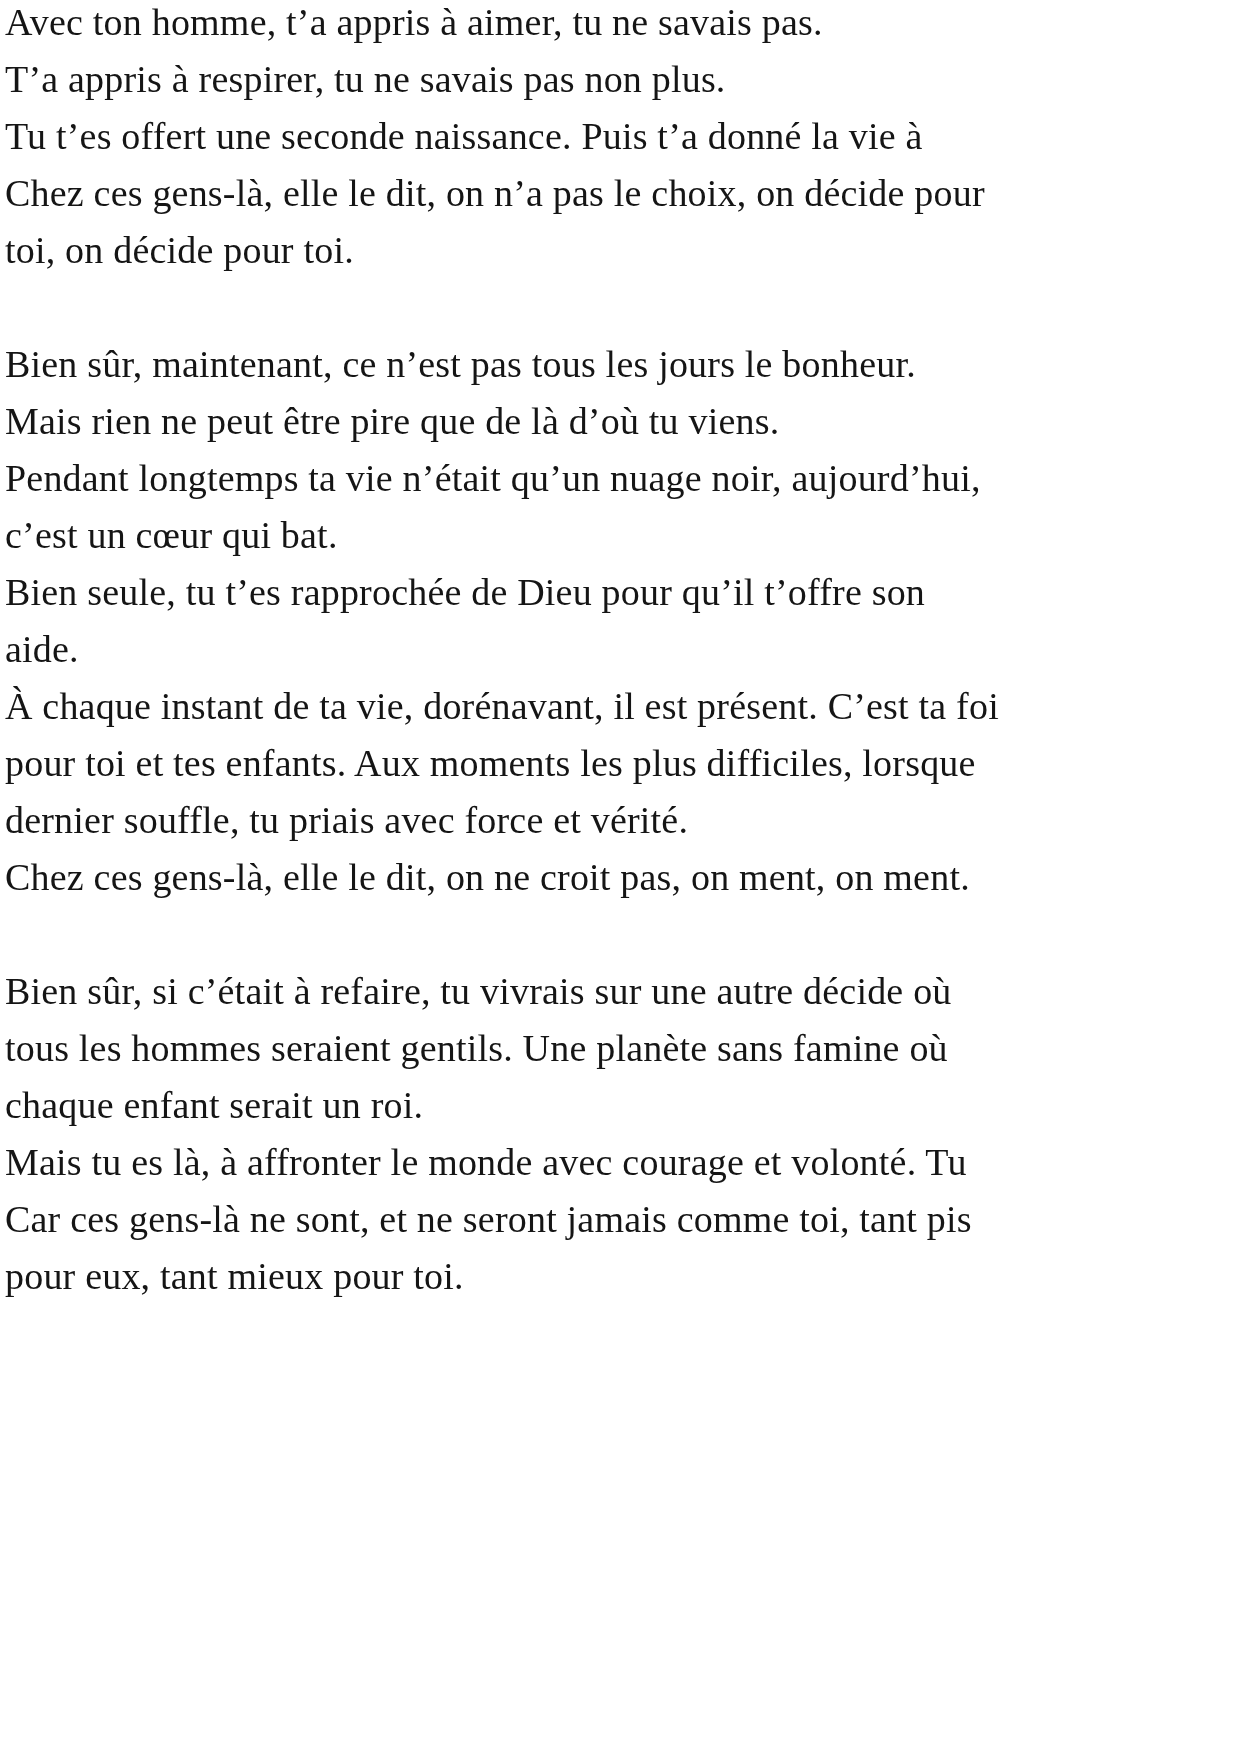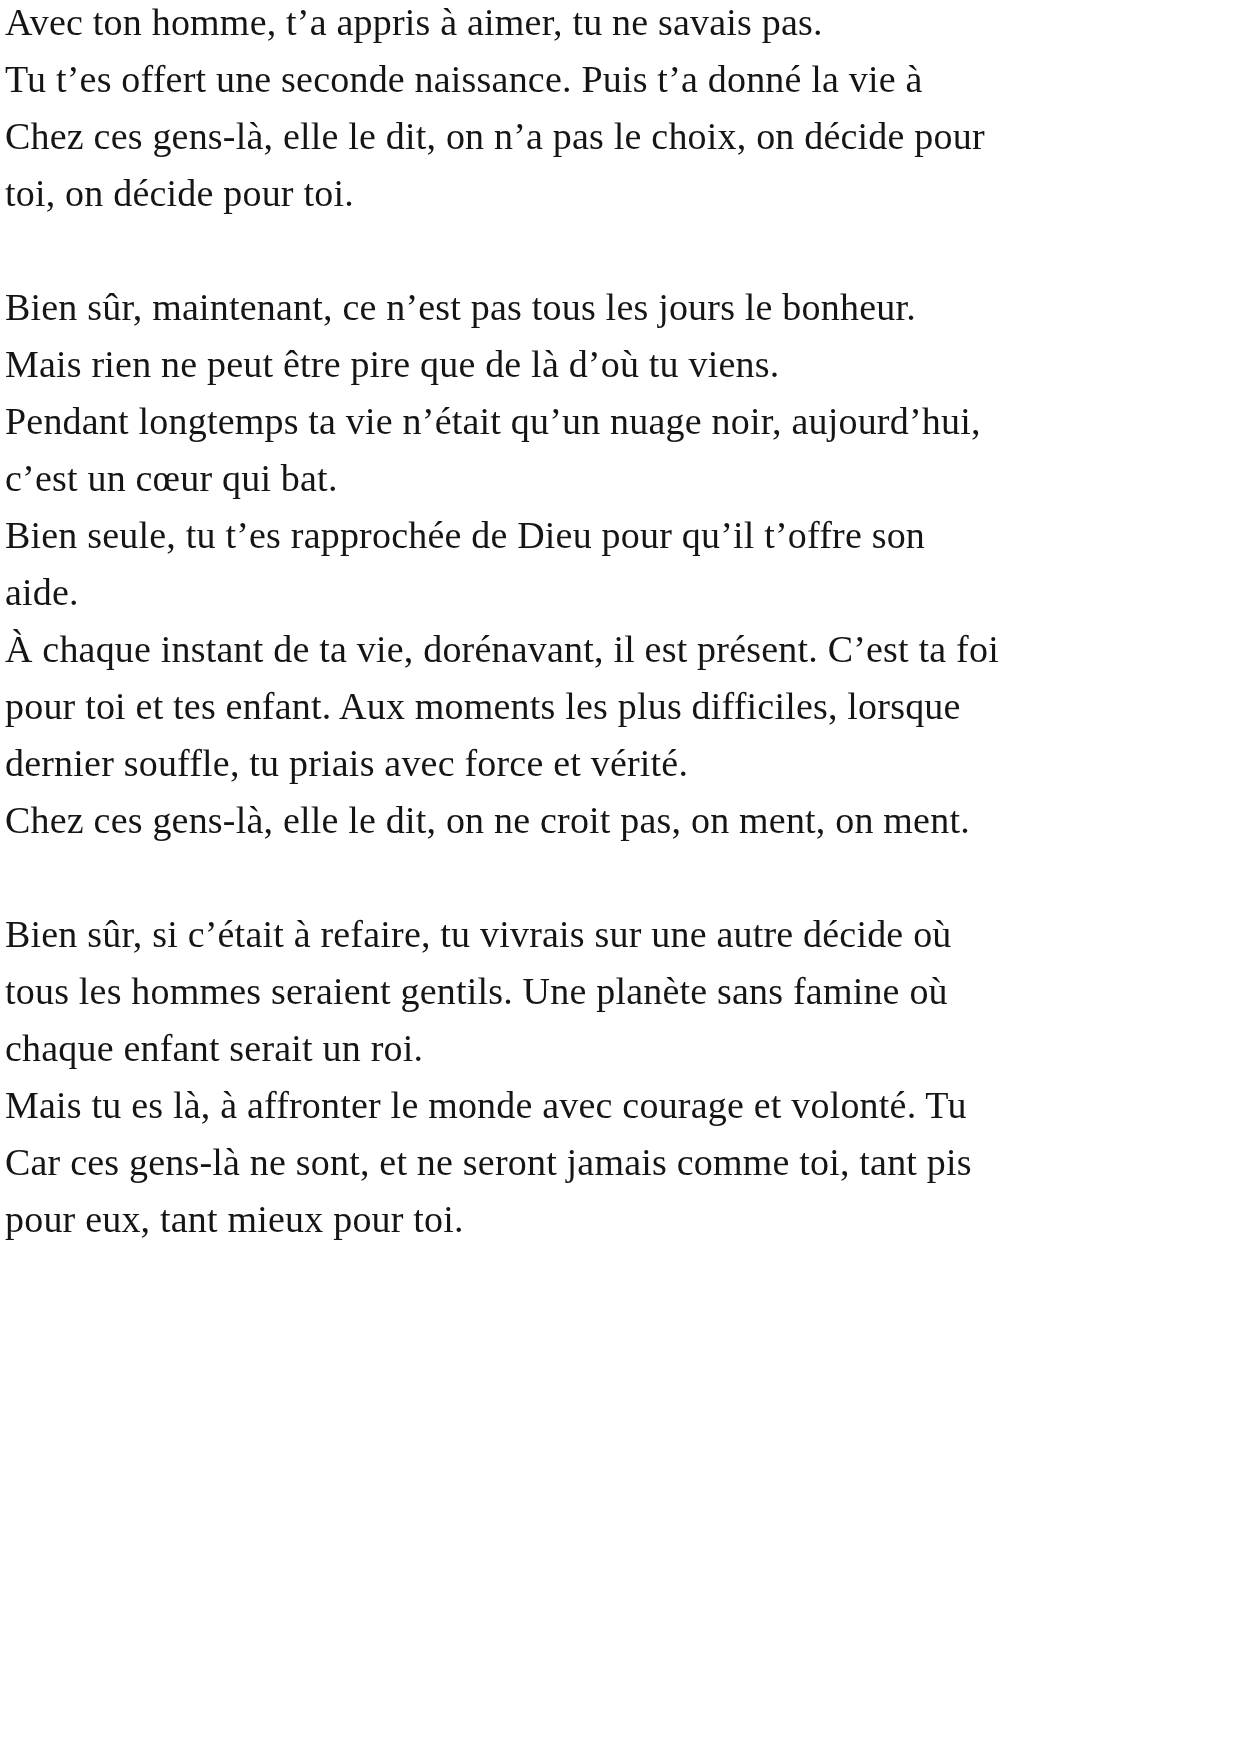--- a/index.html
+++ b/index.html
@@ -43,32 +43,33 @@
     min-height: 57px;
   }
 </style>
 </head>
 <body>
 
 <div class="page">
 
   <div class="text-block">
     <div class="line">Avec ton homme, t’a appris à aimer, tu ne savais pas.</div>
+    <div class="line">T’a appris à respirer, tu ne savais pas non plus.</div>
     <div class="line">Tu t’es offert une seconde naissance. Puis t’a donné la vie à</div>
     <div class="line">Chez ces gens-là, elle le dit, on n’a pas le choix, on décide pour</div>
     <div class="line">toi, on décide pour toi.</div>
     <div class="line"></div>
     <div class="line">Bien sûr, maintenant, ce n’est pas tous les jours le bonheur.</div>
     <div class="line">Mais rien ne peut être pire que de là d’où tu viens.</div>
     <div class="line">Pendant longtemps ta vie n’était qu’un nuage noir, aujourd’hui,</div>
     <div class="line">c’est un cœur qui bat.</div>
     <div class="line">Bien seule, tu t’es rapprochée de Dieu pour qu’il t’offre son</div>
     <div class="line">aide.</div>
     <div class="line">À chaque instant de ta vie, dorénavant, il est présent. C’est ta foi</div>
-    <div class="line">pour toi et tes enfant. Aux moments les plus difficiles, lorsque</div>
+    <div class="line">pour toi et tes enfants. Aux moments les plus difficiles, lorsque</div>
     <div class="line">dernier souffle, tu priais avec force et vérité.</div>
     <div class="line">Chez ces gens-là, elle le dit, on ne croit pas, on ment, on ment.</div>
     <div class="line"></div>
     <div class="line">Bien sûr, si c’était à refaire, tu vivrais sur une autre décide où</div>
     <div class="line">tous les hommes seraient gentils. Une planète sans famine où</div>
     <div class="line">chaque enfant serait un roi.</div>
     <div class="line">Mais tu es là, à affronter le monde avec courage et volonté. Tu</div>
     <div class="line">Car ces gens-là ne sont, et ne seront jamais comme toi, tant pis</div>
     <div class="line">pour eux, tant mieux pour toi.</div>
   </div>

